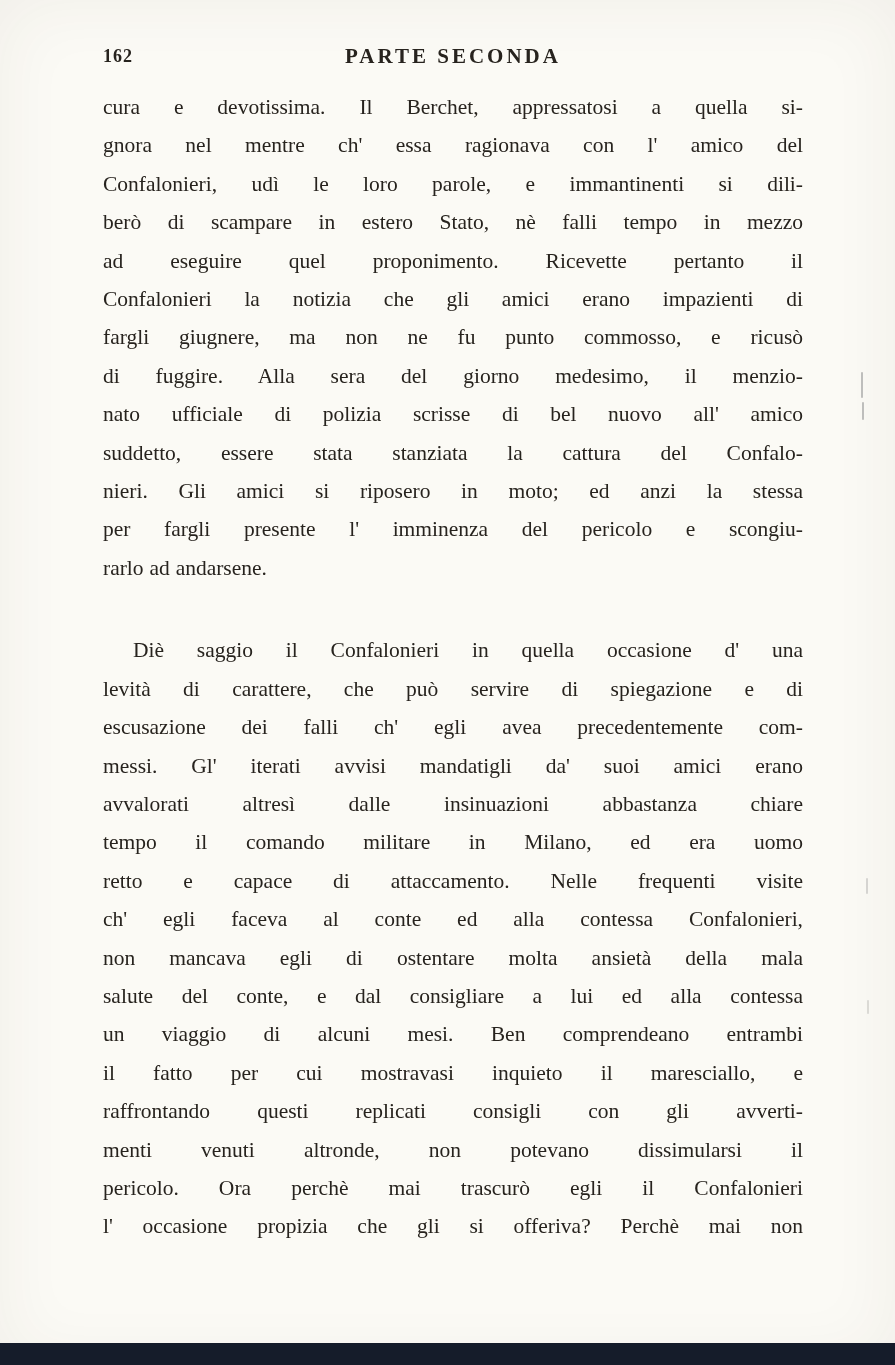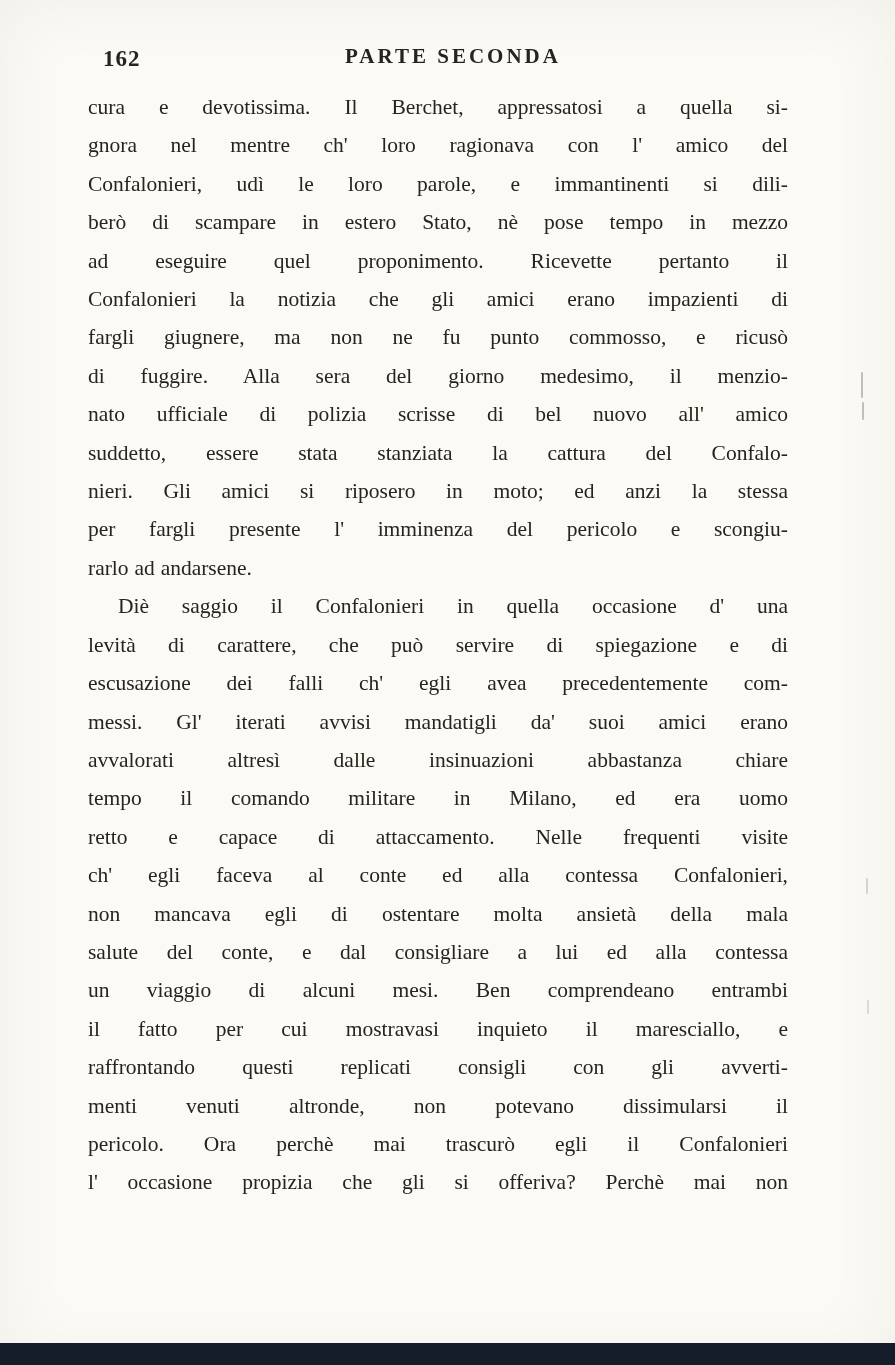--- a/index.html
+++ b/index.html
@@ -24,52 +24,53 @@
     position: absolute;
     top: 44px;
     left: 103px;
     width: 700px;
     height: 34px;
   }
   .page-number {
     position: absolute;
     left: 0;
     top: 2px;
-    font-size: 23px;
+    font-size: 18px;
     font-weight: bold;
     letter-spacing: 1px;
   }
   .header-title {
     text-align: center;
     font-size: 21px;
     font-weight: bold;
     letter-spacing: 3px;
   }
   .page-body {
     position: absolute;
     top: 88px;
-    left: 88px;
+    left: 103px;
     width: 700px;
   }
   .paragraph {
     margin: 0;
   }
   .line {
     font-size: 21.5px;
     line-height: 38.4px;
     text-align: justify;
     text-align-last: justify;
     word-spacing: 0.5px;
     white-space: normal;
   }
   .line.para-end {
     text-align-last: left;
   }
   .line.indent {
     text-indent: 30px;
+    margin-top: 44px;
   }
   .scan-artifact {
     position: absolute;
     background: rgba(40, 40, 45, 0.28);
     border-radius: 1px;
   }
   .artifact-1 { left: 861px; top: 372px; width: 2px; height: 26px; }
   .artifact-2 { left: 862px; top: 402px; width: 2px; height: 18px; }
   .artifact-3 { left: 866px; top: 878px; width: 2px; height: 16px; opacity: .6; }
   .artifact-4 { left: 867px; top: 1000px; width: 2px; height: 14px; opacity: .5; }
@@ -88,23 +89,23 @@
 <div class="page">
 
   <div class="page-header">
     <span class="page-number">162</span>
     <div class="header-title">PARTE SECONDA</div>
   </div>
 
   <div class="page-body">
       <div class="paragraph">
         <div class="line">cura e devotissima. Il Berchet, appressatosi a quella si-</div>
-        <div class="line">gnora nel mentre ch' loro ragionava con l' amico del</div>
+        <div class="line">gnora nel mentre ch' essa ragionava con l' amico del</div>
         <div class="line">Confalonieri, udì le loro parole, e immantinenti si dili-</div>
-        <div class="line">berò di scampare in estero Stato, nè pose tempo in mezzo</div>
+        <div class="line">berò di scampare in estero Stato, nè falli tempo in mezzo</div>
         <div class="line">ad eseguire quel proponimento. Ricevette pertanto il</div>
         <div class="line">Confalonieri la notizia che gli amici erano impazienti di</div>
         <div class="line">fargli giugnere, ma non ne fu punto commosso, e ricusò</div>
         <div class="line">di fuggire. Alla sera del giorno medesimo, il menzio-</div>
         <div class="line">nato ufficiale di polizia scrisse di bel nuovo all' amico</div>
         <div class="line">suddetto, essere stata stanziata la cattura del Confalo-</div>
         <div class="line">nieri. Gli amici si riposero in moto; ed anzi la stessa</div>
         <div class="line">per fargli presente l' imminenza del pericolo e scongiu-</div>
         <div class="line para-end">rarlo ad andarsene.</div>
       </div>

